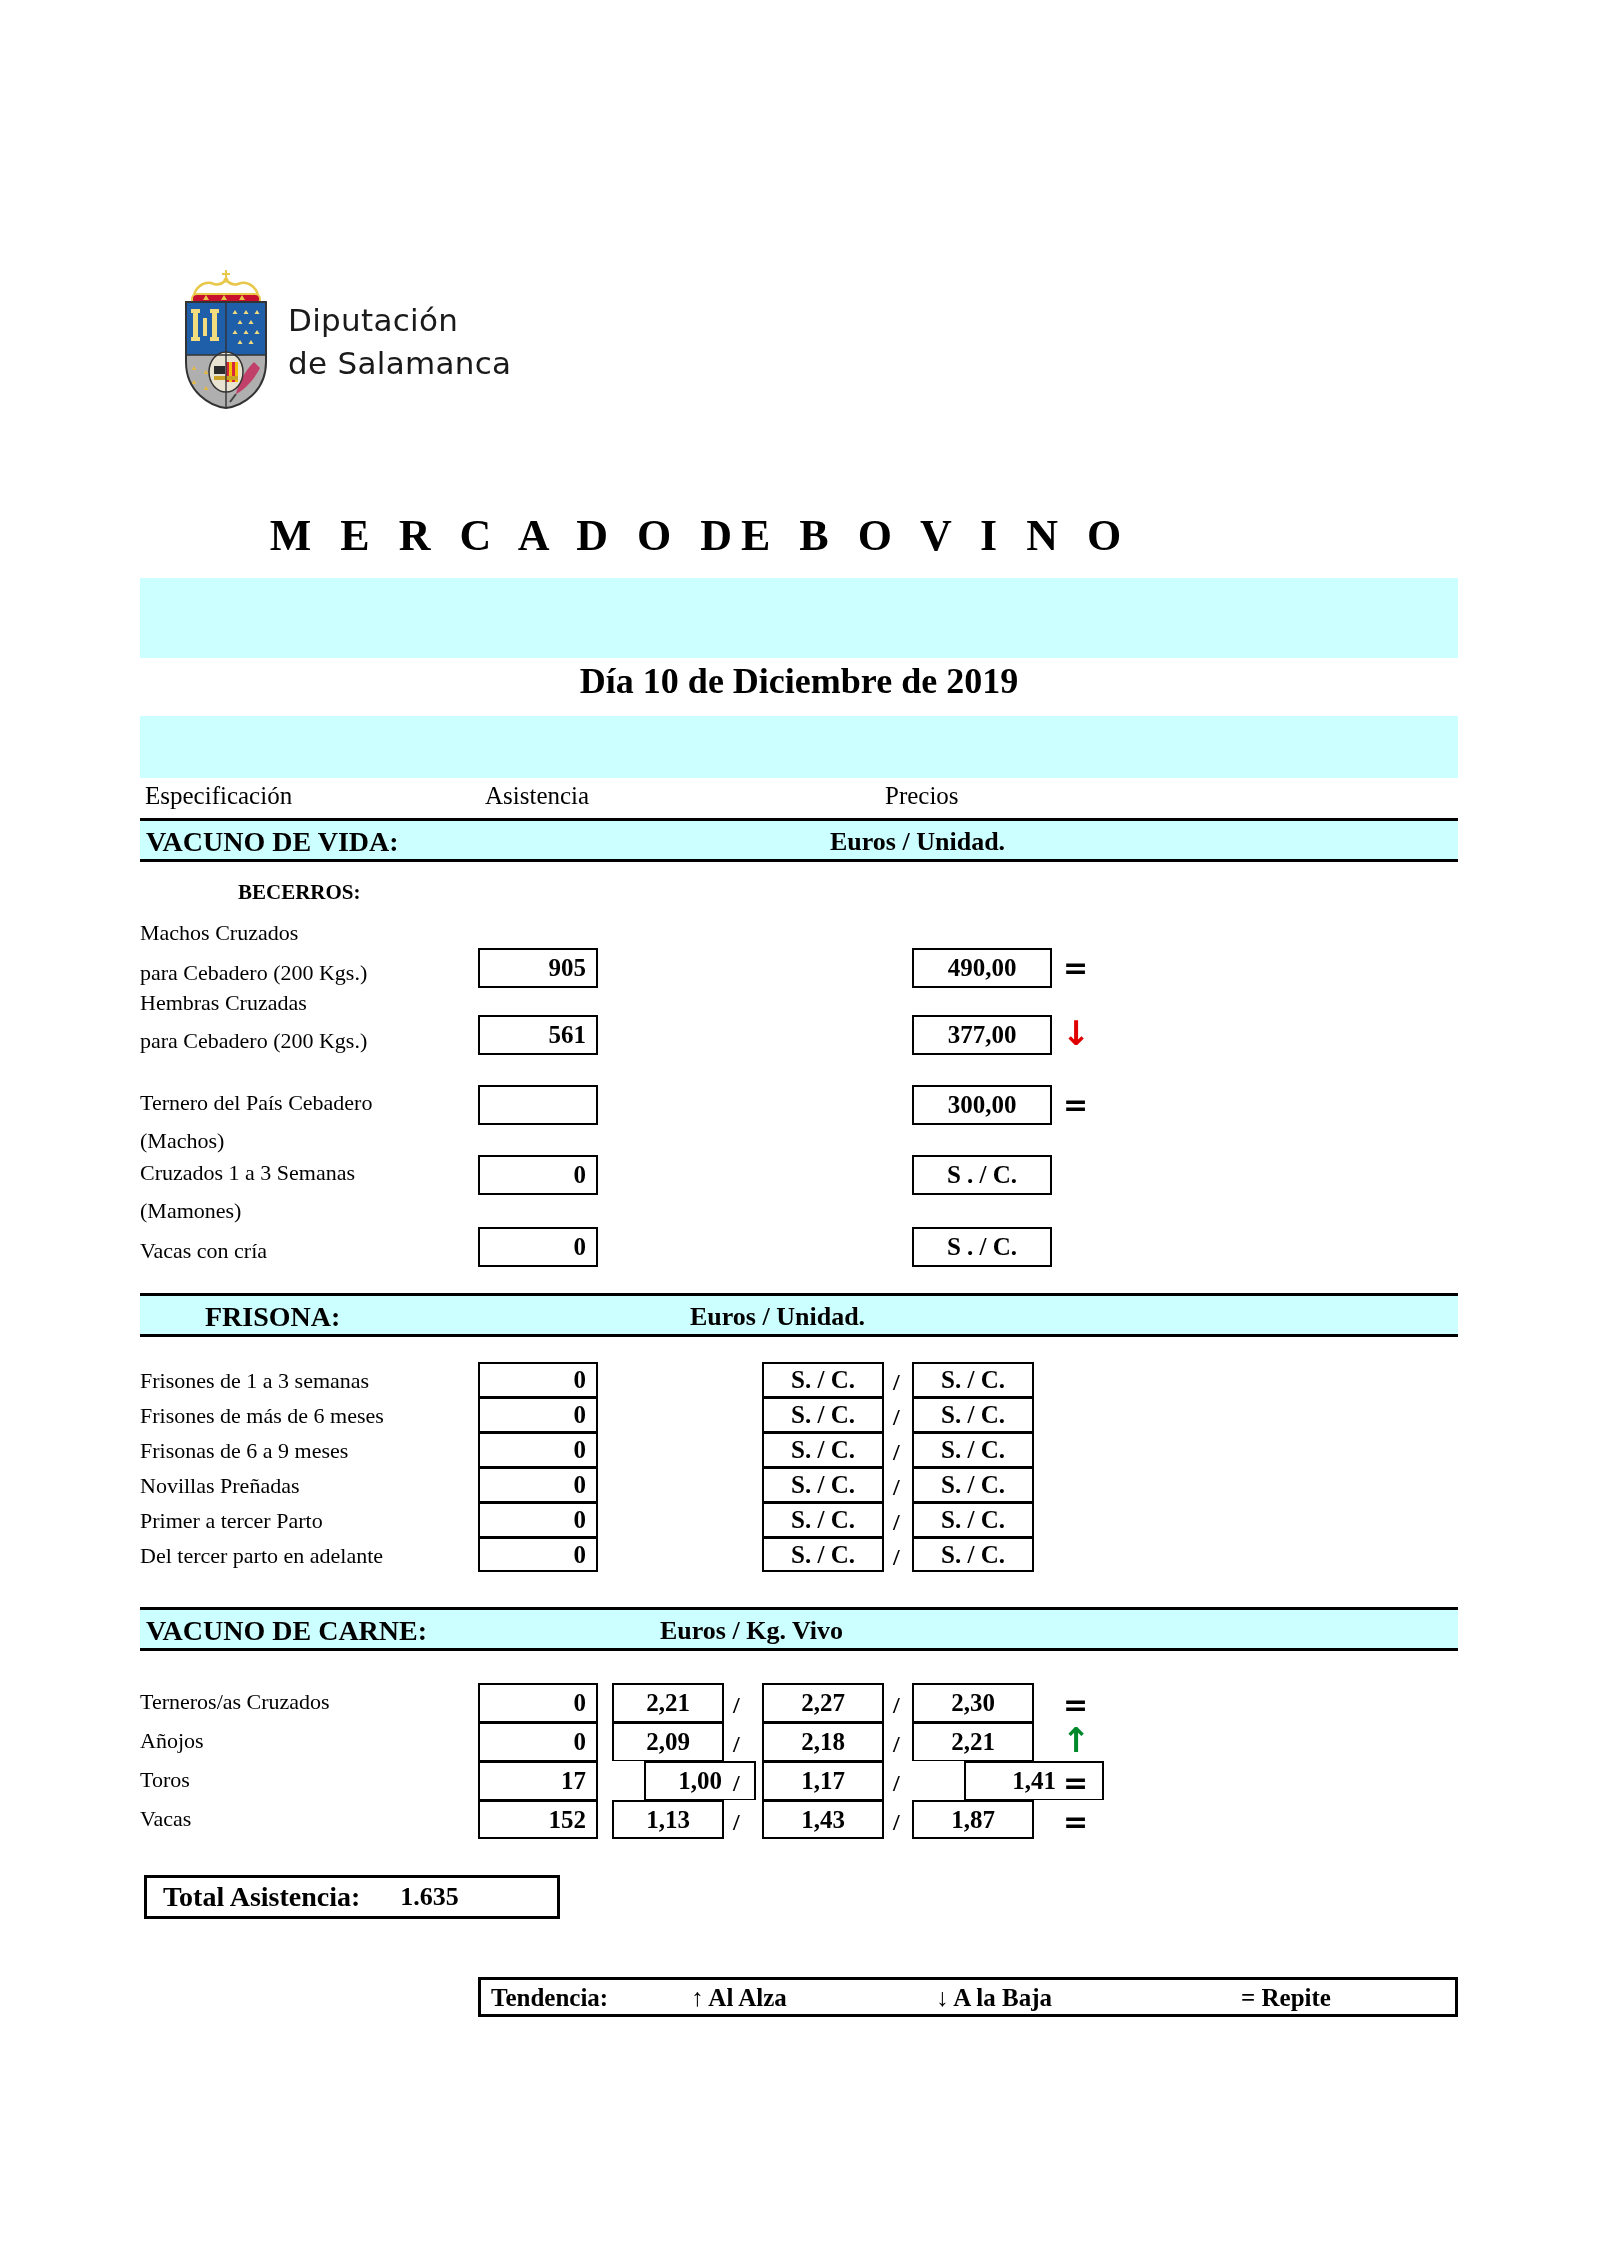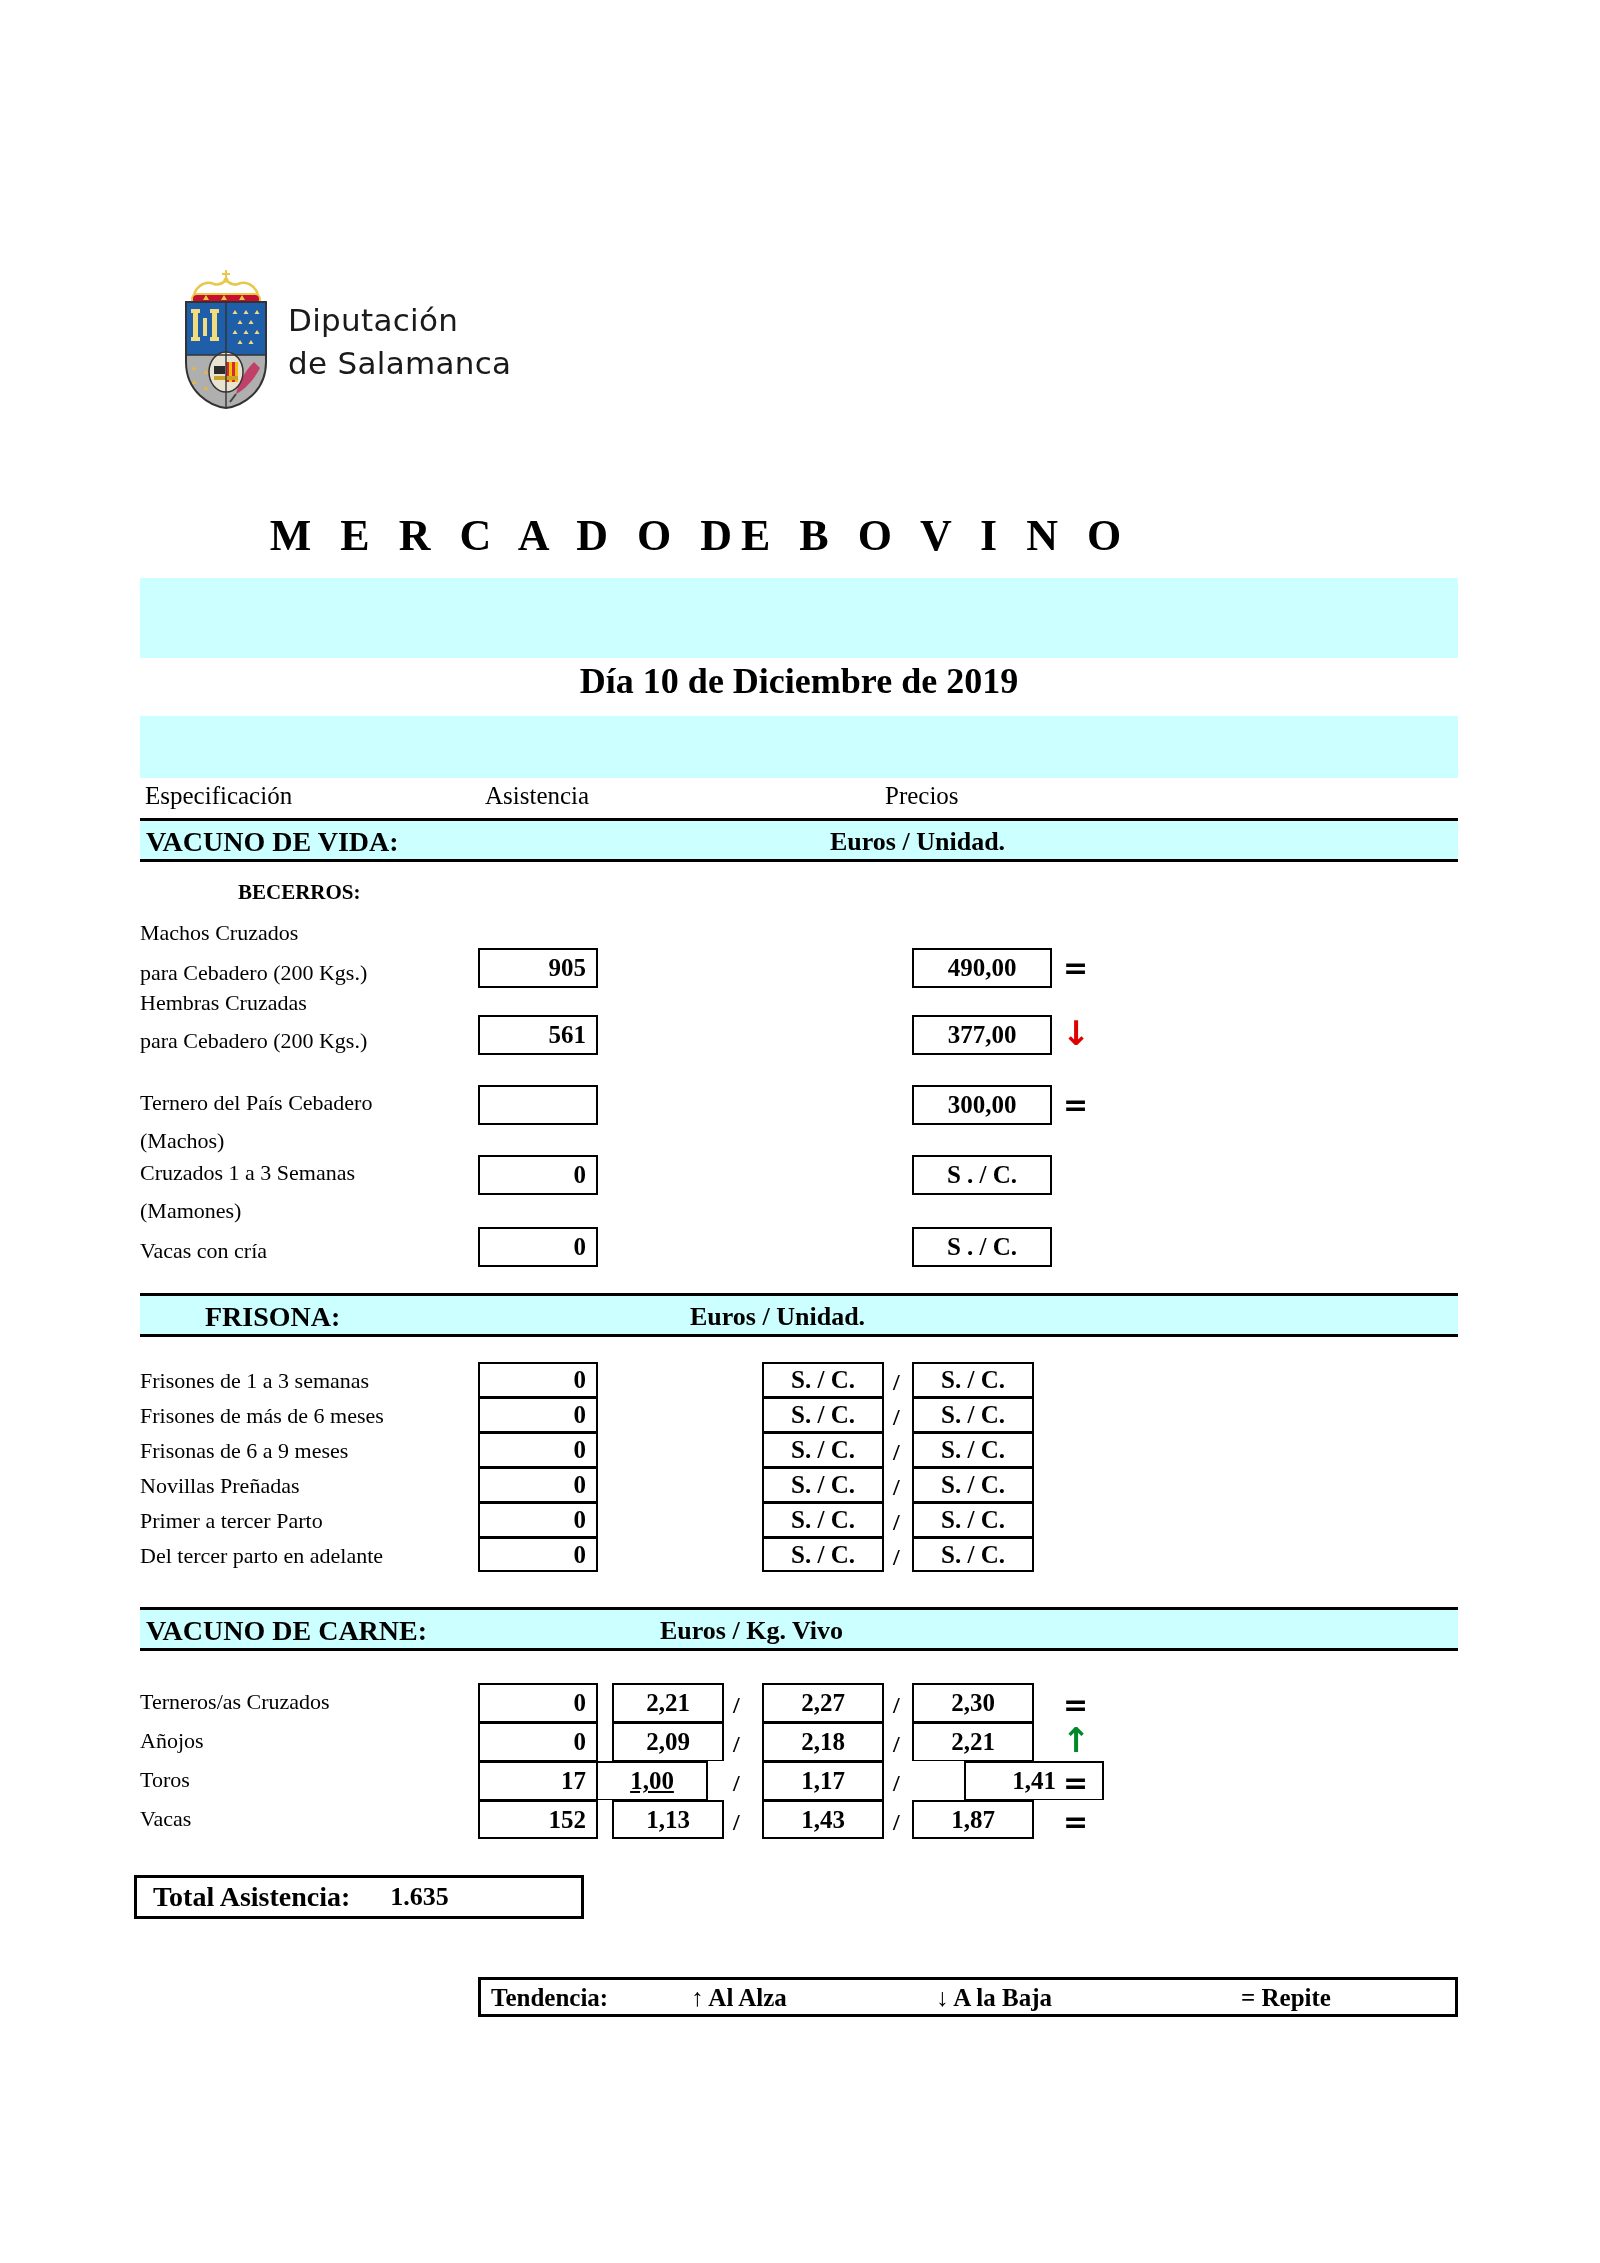--- a/index.html
+++ b/index.html
@@ -204,23 +204,23 @@
     font-weight: bold;
     line-height: 1;
   }
   .trend.eq   { color: #000; font-size: 30px; }
   .trend.down { color: #e00000; font-size: 34px; }
   .trend.up   { color: #00892b; font-size: 34px; }
 
   
   #total-box {
     position: absolute;
-    left: 134px;
+    left: 144px;
     top: 1875px;
-    width: 450px;
+    width: 416px;
     height: 44px;
     box-sizing: border-box;
     border: 3px solid #000;
     background: #fff;
     display: flex;
     align-items: center;
   }
   #total-box .t-label {
     font-weight: bold;
     font-size: 28px;
@@ -440,21 +440,21 @@
 <div class="lbl" style="left:140px; top:1767px;">Toros</div>
 <div class="lbl" style="left:140px; top:1806px;">Vacas</div>
 
 <div class="stack-box r" style="left:478px; top:1683px; width:120px; height:39px;">0</div>
 <div class="stack-box r" style="left:478px; top:1722px; width:120px; height:39px;">0</div>
 <div class="stack-box r" style="left:478px; top:1761px; width:120px; height:39px;">17</div>
 <div class="stack-box r last" style="left:478px; top:1800px; width:120px; height:39px;">152</div>
 
 <div class="stack-box c" style="left:612px; top:1683px; width:112px; height:39px;">2,21</div>
 <div class="stack-box c" style="left:612px; top:1722px; width:112px; height:39px;">2,09</div>
-<div class="stack-box c" style="left:596px; top:1761px; width:112px; height:39px;text-decoration:underline;">1,00</div>
+<div class="stack-box c" style="left:644px; top:1761px; width:112px; height:39px;">1,00</div>
 <div class="stack-box c last" style="left:612px; top:1800px; width:112px; height:39px;">1,13</div>
 
 <div class="slash" style="left:733px; top:1692px;">/</div>
 <div class="slash" style="left:733px; top:1731px;">/</div>
 <div class="slash" style="left:733px; top:1770px;">/</div>
 <div class="slash" style="left:733px; top:1809px;">/</div>
 
 <div class="stack-box c" style="left:762px; top:1683px; width:122px; height:39px;">2,27</div>
 <div class="stack-box c" style="left:762px; top:1722px; width:122px; height:39px;">2,18</div>
 <div class="stack-box c" style="left:762px; top:1761px; width:122px; height:39px;">1,17</div>

